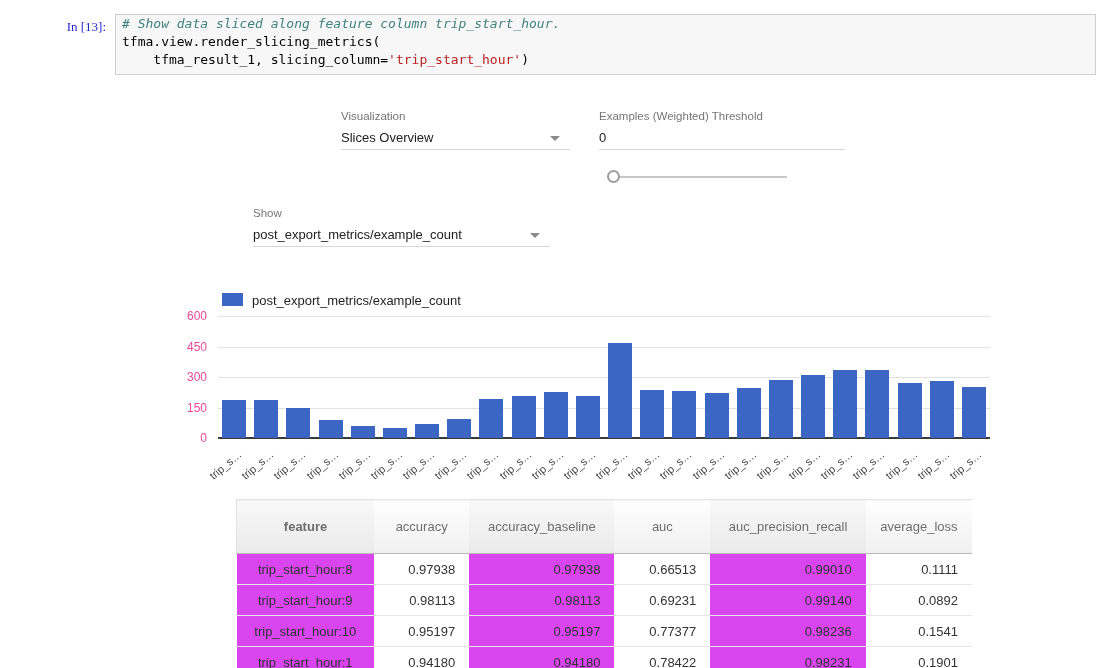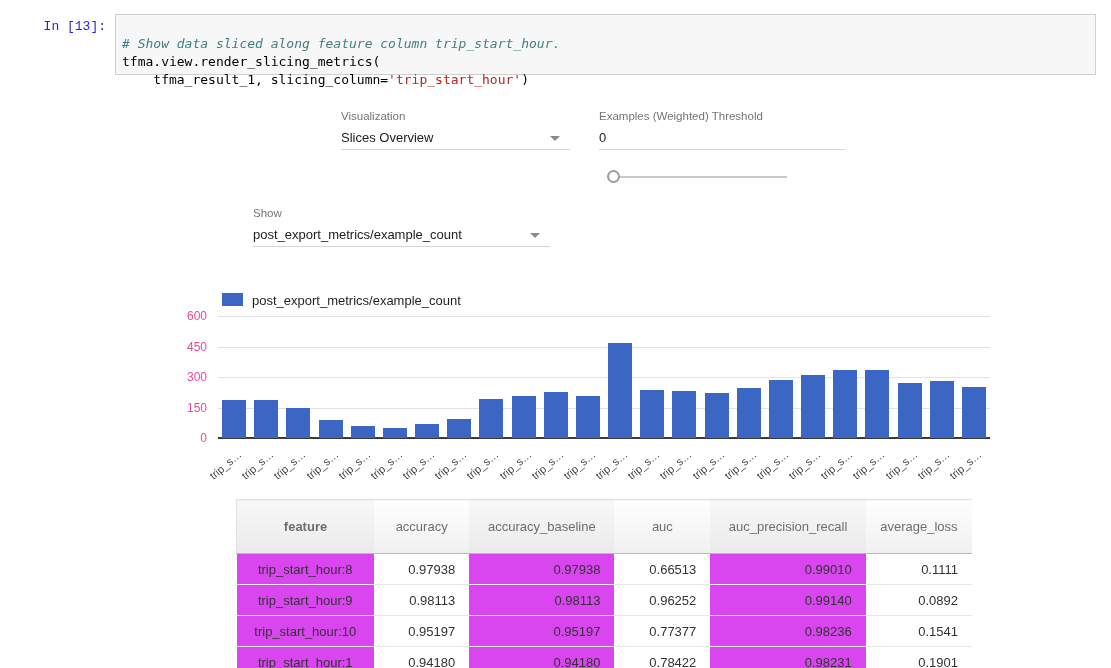--- a/index.html
+++ b/index.html
@@ -3,25 +3,25 @@
 <meta charset="utf-8">
 <style>
   html,body{margin:0;padding:0;}
   body{
     width:1111px;height:668px;position:relative;overflow:hidden;background:#fff;
     font-family:"Liberation Sans", sans-serif;
   }
   
   .prompt{
     position:absolute;left:28px;top:19px;width:78px;text-align:right;
-    font-family:Liberation Mono, monospace;font-size:13px;color:#2727c9;
+    font-family:Liberation Serif, serif;font-size:13px;color:#2727c9;
   }
   .code-cell{
     position:absolute;left:115px;top:14px;width:981px;height:61px;box-sizing:border-box;
-    background:#f7f7f7;border:1px solid #cfcfcf;padding:20px 6px;
+    background:#f7f7f7;border:1px solid #cfcfcf;padding:0 6px;
     font-family:"DejaVu Sans Mono", monospace;font-size:13px;line-height:18px;color:#000;
     white-space:pre;
   }
   .tok-comment{color:#408080;font-style:italic;}
   .tok-str{color:#ba2121;}
   
   .ctl{position:absolute;}
   .ctl .lbl{font-size:11.5px;color:#757575;margin-bottom:5px;}
   .ctl .val{
     font-size:13px;color:#212121;height:22px;line-height:22px;
@@ -199,21 +199,21 @@
           <td class="col1 c-num">0.97938</td>
           <td class="col2 odd c-num">0.97938</td>
           <td class="col3 c-num">0.66513</td>
           <td class="col4 odd c-num">0.99010</td>
           <td class="col5 c-num">0.1111</td>
         </tr>
         <tr>
           <td class="col0 odd c-feature">trip_start_hour:9</td>
           <td class="col1 c-num">0.98113</td>
           <td class="col2 odd c-num">0.98113</td>
-          <td class="col3 c-num">0.96252</td>
+          <td class="col3 c-num">0.69231</td>
           <td class="col4 odd c-num">0.99140</td>
           <td class="col5 c-num">0.0892</td>
         </tr>
         <tr>
           <td class="col0 odd c-feature">trip_start_hour:10</td>
           <td class="col1 c-num">0.95197</td>
           <td class="col2 odd c-num">0.95197</td>
           <td class="col3 c-num">0.77377</td>
           <td class="col4 odd c-num">0.98236</td>
           <td class="col5 c-num">0.1541</td>

